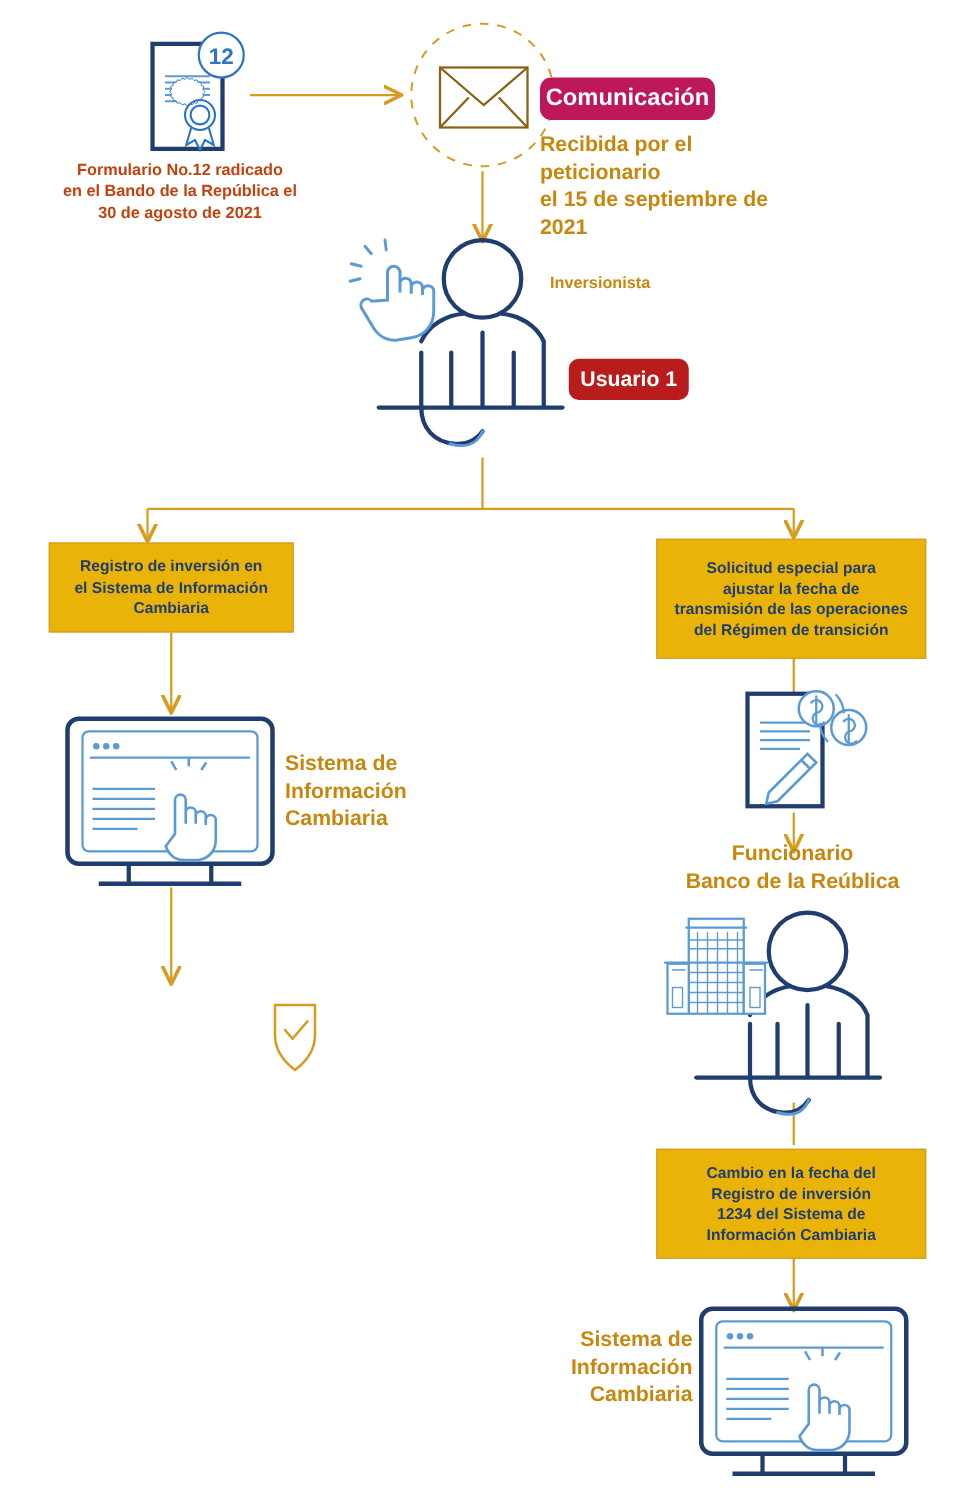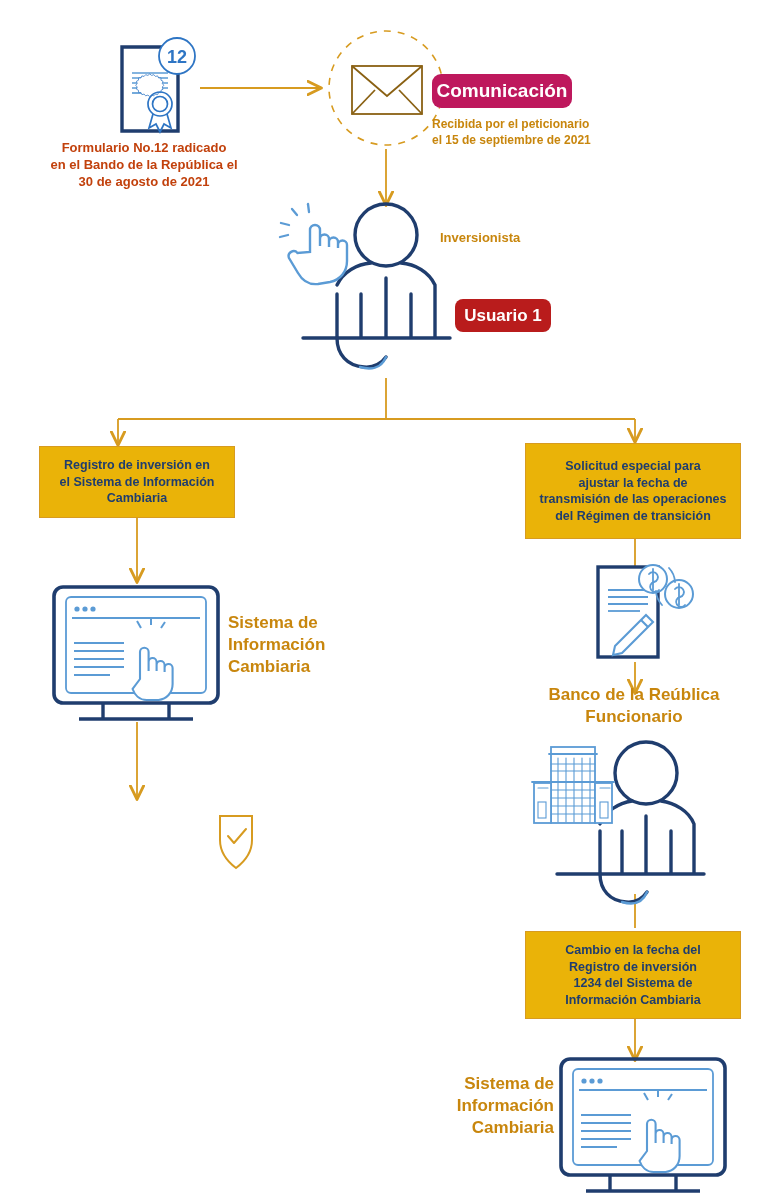--- a/index.html
+++ b/index.html
@@ -1,29 +1,29 @@
 <!DOCTYPE html>
 <html><head>
 <meta charset="utf-8">
 <style>
   html,body{margin:0;padding:0;background:#ffffff;}
   body{
     width:768px;height:1200px;position:relative;overflow:hidden;
     font-family:"Liberation Sans","DejaVu Sans",sans-serif;
   }
-  #stage{position:absolute;left:0;top:16px;width:768px;height:872px;text-decoration:underline;}
+  #stage{position:absolute;left:0;top:4px;width:768px;height:872px;text-decoration:underline;}
   .svg-layer{position:absolute;left:0;top:0;width:768px;height:1200px;}
 
   
   .txt{position:absolute;text-align:center;line-height:1.30;}
   .navy{color:#c2410c;font-weight:bold;}
   .gold{color:#c8860d;font-weight:bold;}
 
   .cap-formulario{left:44px;top:124px;width:200px;font-size:13px;}
-  .cap-recibida{left:432px;top:101px;width:210px;font-size:12px;text-align:left;}
+  .cap-recibida{left:432px;top:101px;width:210px;font-size:17px;text-align:left;}
 
   .badge{
     position:absolute;display:flex;align-items:center;justify-content:center;
     color:#ffffff;font-weight:bold;border-radius:10px;
   }
   .badge-comunicacion{left:432px;top:58px;width:140px;height:34px;
      background:#be185d;font-size:19px;border-radius:9px;}
   .badge-usuario{left:455px;top:283px;width:96px;height:33px;
      background:#b91c1c;font-size:17px;border-radius:8px;}
 
@@ -324,22 +324,22 @@
   </div>
 
   <div class="txt gold lbl-sic-left">
     <div>Sistema de</div>
     <div>Información</div>
     <div>Cambiaria</div>
   </div>
 
 
   <div class="txt gold lbl-funcionario">
+    <div>Funcionario</div>
     <div>Banco de la Reública</div>
-    <div>Funcionario</div>
   </div>
 
   <div class="pbox box-cambio">
     <span>
       <em style="font-style:normal;display:block">Cambio en la fecha del</em>
       <em style="font-style:normal;display:block">Registro de inversión</em>
       <em style="font-style:normal;display:block">1234 del Sistema de</em>
       <em style="font-style:normal;display:block">Información Cambiaria</em>
     </span>
   </div>

